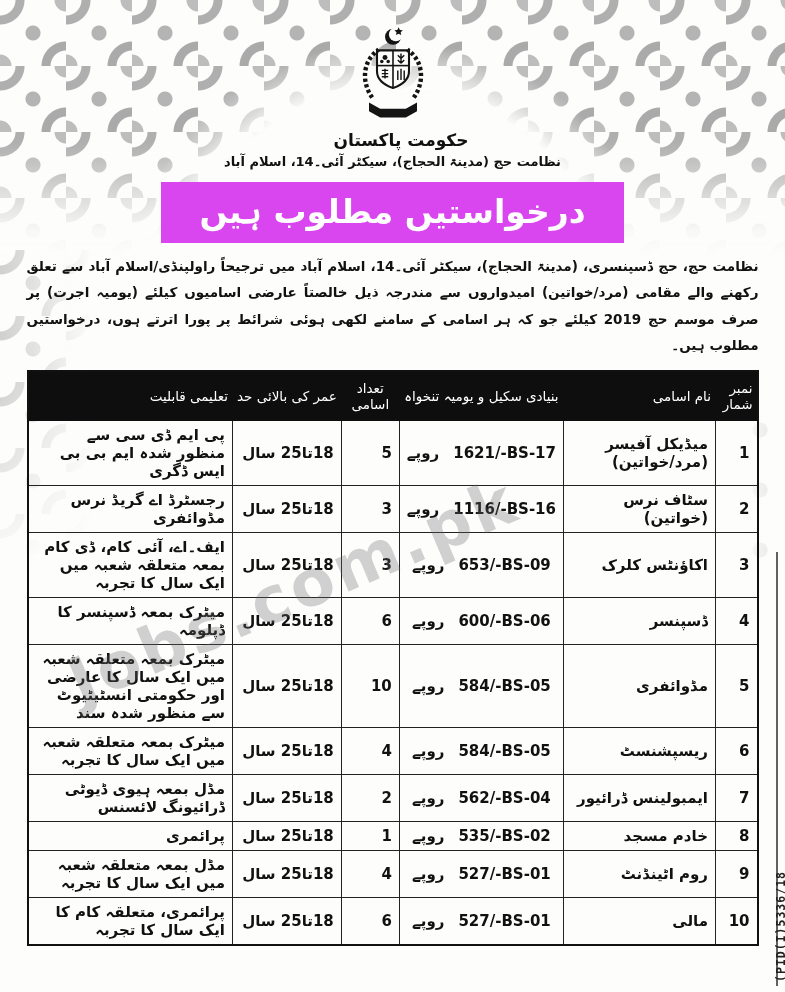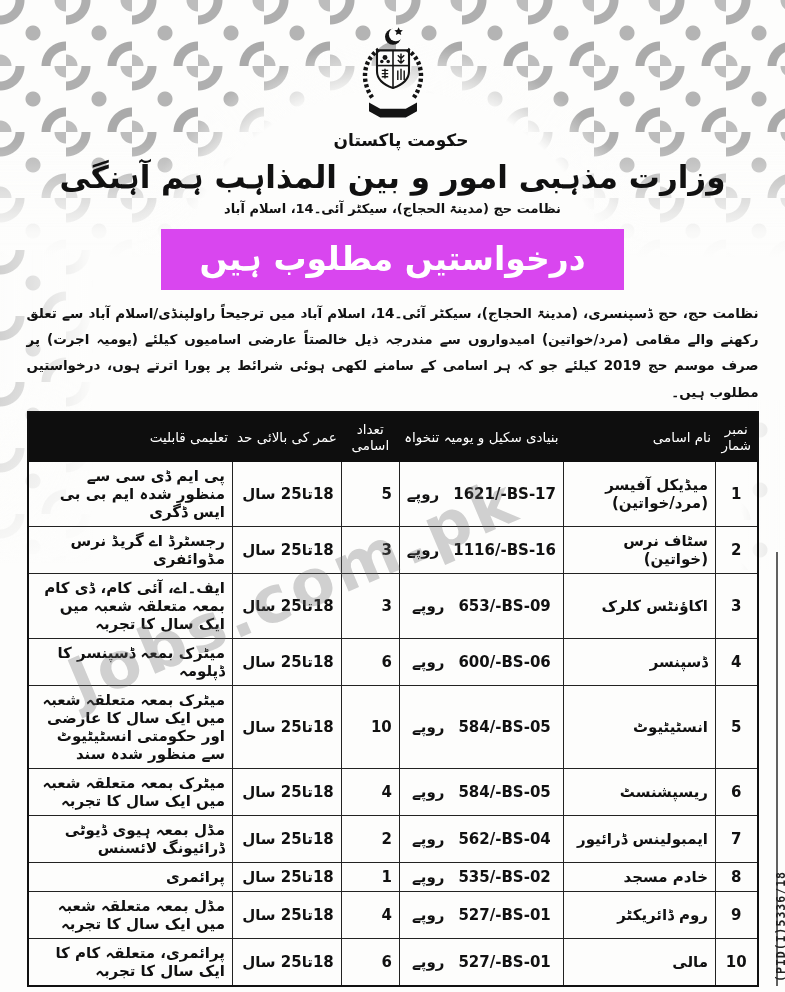--- a/index.html
+++ b/index.html
@@ -75,38 +75,38 @@
 
   
   .banner-wrap{ text-align:center; margin:13px 0 10px; }
   .banner{
     display:inline-block; background:#d946ef; color:#fff;
     font-size:33px; font-weight:700; padding:9px 38px; direction:rtl; line-height:1.3;
   }
 
   
   .intro{
-    width:732px; margin:2px auto 6px; direction:rtl; text-align:justify;
+    width:732px; margin:2px auto 12px; direction:rtl; text-align:justify;
     font-size:13.5px; font-weight:600; line-height:1.95;
   }
 
   
   table.jobs{
     width:732px; margin:4px auto 8px; border-collapse:collapse;
     border:2px solid #111; direction:rtl; background:transparent;
   }
   table.jobs th{
     background:#0e0e0e; color:#fff; font-size:13.5px; font-weight:400;
     padding:8px 4px; border:1px solid #0e0e0e;
   }
   table.jobs td{
     border:1px solid #222; font-size:15px; font-weight:700;
     padding:5px 7px; vertical-align:middle;
   }
-  .c-serial{ width:42px;  text-align:center; }
+  .c-serial{ width:42px;  text-align:right; }
   .c-pos   { width:152px; text-align:right; }
   .c-scale { width:142px; text-align:center; white-space:nowrap; }
   .c-count { width:58px;  font-size:14px; }
   .c-age   { width:90px;  text-align:right; white-space:nowrap; }
   .c-qual  { text-align:right; }
   .c-scale .cur{ margin-right:14px; }
 
   
   .signature{ position:absolute; left:22px; bottom:12px; direction:rtl; text-align:center; z-index:2; }
   .sig-title{ font-size:21px; font-weight:700; }
@@ -149,21 +149,20 @@
         <path d="M46 58 h8 M46 62 h8 M46 66 h8 M50 56 v12" stroke="#141414" stroke-width="1.8"></path>
         <path d="M66 58 v12 M70 56 v14 M74 58 v12" stroke="#141414" stroke-width="1.8"></path>
 
         <path d="M34 92 C20 72 22 46 42 32" fill="none" stroke="#141414" stroke-width="5.5" stroke-dasharray="4 3.2"></path>
         <path d="M86 92 C100 72 98 46 78 32" fill="none" stroke="#141414" stroke-width="5.5" stroke-dasharray="4 3.2"></path>
 
         <path d="M30 98 l14 8 h32 l14 -8 v11 l-14 8 h-32 l-14 -8 z" fill="#141414"></path>
         <path d="M45 104 h30" stroke="#fdfdfc" stroke-width="1.4" stroke-dasharray="5 3"></path>
       </svg>
       <div class="govt">حکومت پاکستان</div>
-      <h1 class="ministry">وزارت مذہبی امور و بین المذاہب ہم آہنگی</h1>
       <h2 class="directorate">نظامت حج (مدینۃ الحجاج)، سیکٹر آئی۔14، اسلام آباد</h2>
     </header>
 
     <div class="banner-wrap">
       <div class="banner">درخواستیں مطلوب ہیں</div>
     </div>
 
     <p class="intro">نظامت حج، حج ڈسپنسری، (مدینۃ الحجاج)، سیکٹر آئی۔14، اسلام آباد میں ترجیحاً راولپنڈی/اسلام آباد سے تعلق رکھنے والے مقامی (مرد/خواتین) امیدواروں سے مندرجہ ذیل خالصتاً عارضی اسامیوں کیلئے (یومیہ اجرت) پر صرف موسم حج 2019 کیلئے جو کہ ہر اسامی کے سامنے لکھی ہوئی شرائط پر پورا اترتے ہوں، درخواستیں مطلوب ہیں۔</p>
 
     <table class="jobs">
@@ -205,21 +204,21 @@
         <tr>
           <td class="c-serial">4</td>
           <td class="c-pos">ڈسپنسر</td>
           <td class="c-scale"><bdi dir="ltr">600/-BS-06</bdi><span class="cur">روپے</span></td>
           <td class="c-count">6</td>
           <td class="c-age">18تا25 سال</td>
           <td class="c-qual">میٹرک بمعہ ڈسپنسر کا ڈپلومہ</td>
         </tr>
         <tr>
           <td class="c-serial">5</td>
-          <td class="c-pos">انسٹیٹیوٹ</td>
+          <td class="c-pos">مڈوائفری</td>
           <td class="c-scale"><bdi dir="ltr">584/-BS-05</bdi><span class="cur">روپے</span></td>
           <td class="c-count">10</td>
           <td class="c-age">18تا25 سال</td>
           <td class="c-qual">میٹرک بمعہ متعلقہ شعبہ میں ایک سال کا عارضی اور حکومتی انسٹیٹیوٹ سے منظور شدہ سند</td>
         </tr>
         <tr>
           <td class="c-serial">6</td>
           <td class="c-pos">ریسپشنسٹ</td>
           <td class="c-scale"><bdi dir="ltr">584/-BS-05</bdi><span class="cur">روپے</span></td>
           <td class="c-count">4</td>
@@ -237,21 +236,21 @@
         <tr>
           <td class="c-serial">8</td>
           <td class="c-pos">خادم مسجد</td>
           <td class="c-scale"><bdi dir="ltr">535/-BS-02</bdi><span class="cur">روپے</span></td>
           <td class="c-count">1</td>
           <td class="c-age">18تا25 سال</td>
           <td class="c-qual">پرائمری</td>
         </tr>
         <tr>
           <td class="c-serial">9</td>
-          <td class="c-pos">روم ڈائریکٹر</td>
+          <td class="c-pos">روم اٹینڈنٹ</td>
           <td class="c-scale"><bdi dir="ltr">527/-BS-01</bdi><span class="cur">روپے</span></td>
           <td class="c-count">4</td>
           <td class="c-age">18تا25 سال</td>
           <td class="c-qual">مڈل بمعہ متعلقہ شعبہ میں ایک سال کا تجربہ</td>
         </tr>
         <tr>
           <td class="c-serial">10</td>
           <td class="c-pos">مالی</td>
           <td class="c-scale"><bdi dir="ltr">527/-BS-01</bdi><span class="cur">روپے</span></td>
           <td class="c-count">6</td>

